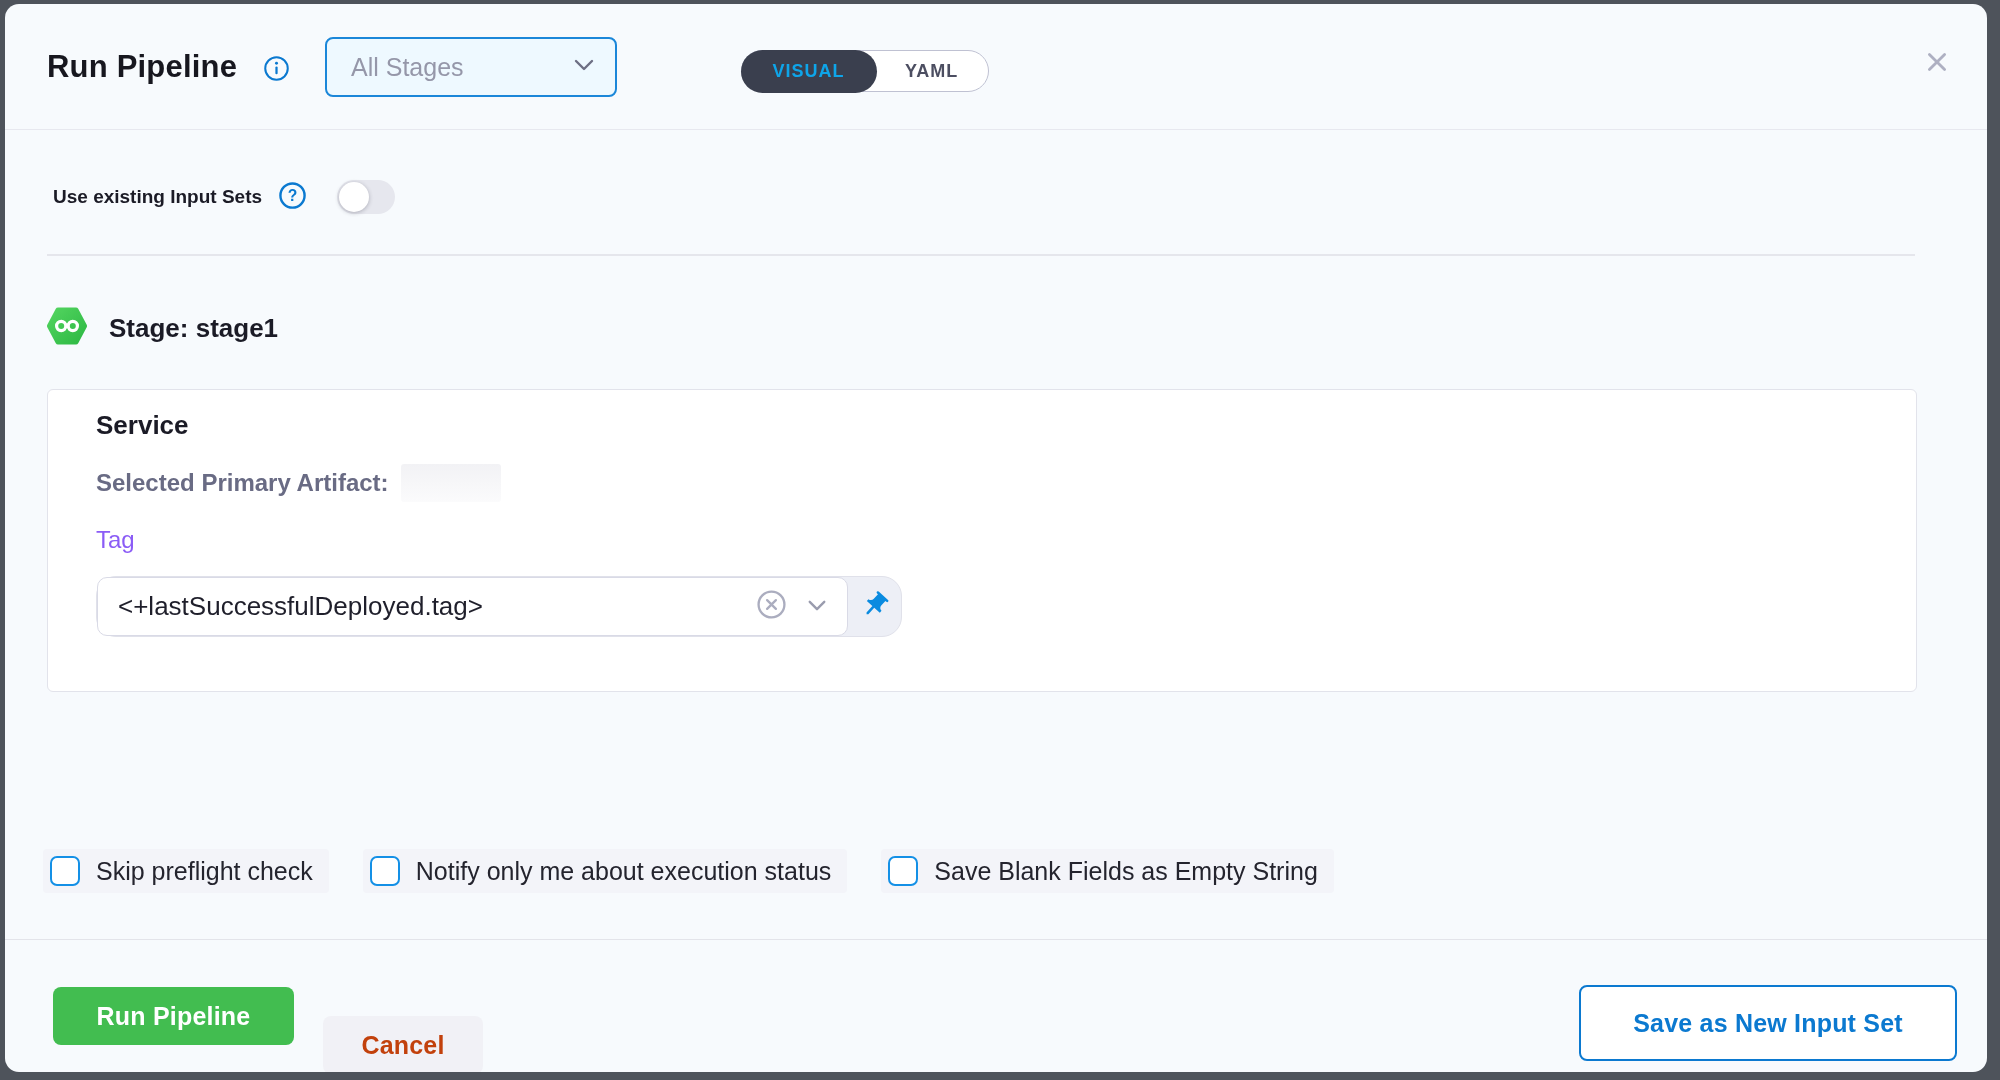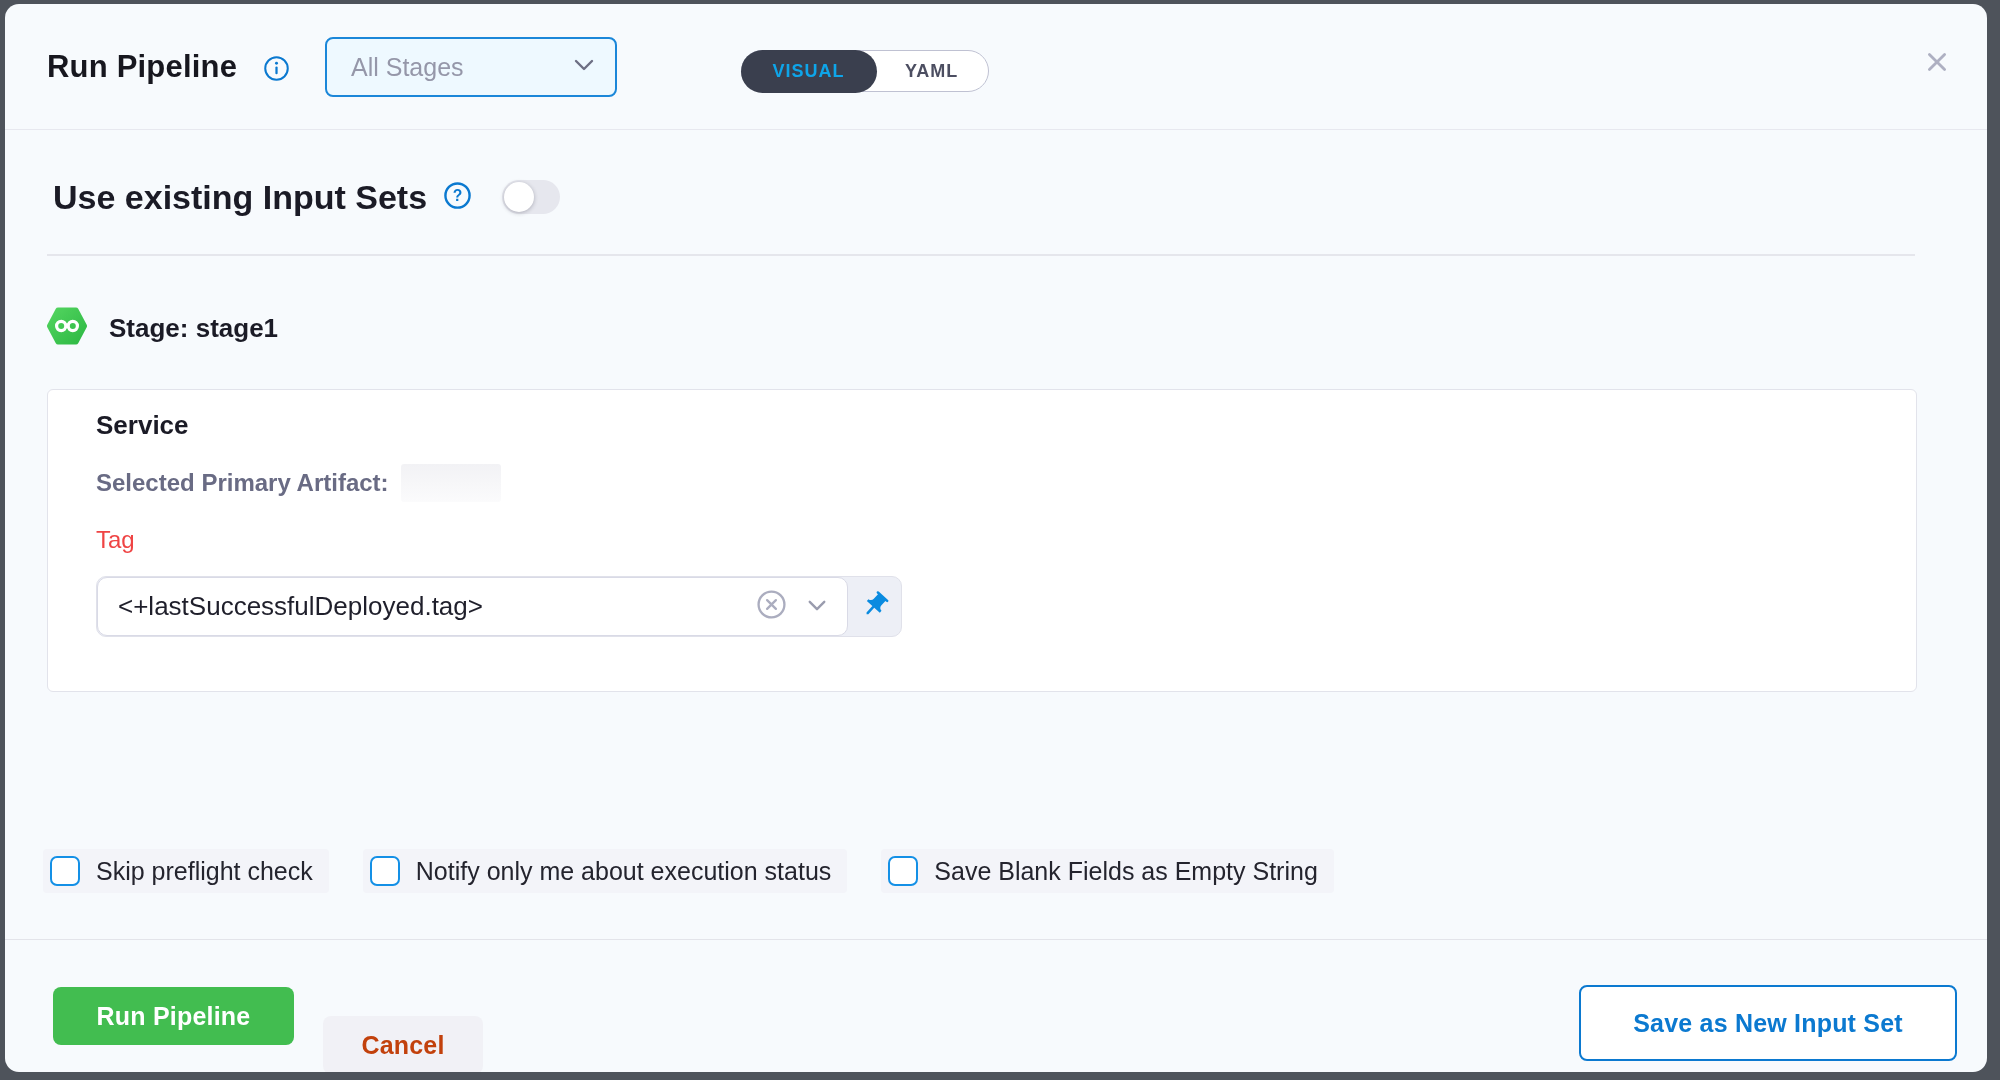--- a/index.html
+++ b/index.html
@@ -42,40 +42,40 @@
     padding:0 30px; color:#4c4e61; cursor:pointer; border-radius:999px;
   }
   .seg .opt.sel {
     background:#3a3f4e; color:#0ea5e9; margin:-1.5px; padding:0 32px;
   }
   .close-btn { position:absolute; right:34px; top:42px; width:32px; height:32px;
     display:flex; align-items:center; justify-content:center; cursor:pointer; }
   
   .inputsets-row { position:absolute; left:48px; top:165px; height:56px;
     display:flex; align-items:center; gap:16px; }
-  .inputsets-row .lbl { font-size:34px; font-weight:700; color:#1b1b26; }
+  .inputsets-row .lbl { font-size:19px; font-weight:700; color:#1b1b26; }
   .toggle { width:58px; height:34px; background:#e6e7ee; border-radius:17px;
     position:relative; margin-left:14px; cursor:pointer; }
   .toggle .knob { position:absolute; left:2px; top:2px; width:30px; height:30px;
     background:#ffffff; border-radius:50%; box-shadow:0 1px 4px rgba(40,41,61,.3); }
   .divider2 { position:absolute; left:42px; right:72px; top:250px; height:2px; background:#e5e6ec; }
   
   .stage-row { position:absolute; left:42px; top:302px; display:flex; align-items:center; gap:22px; }
   .stage-row .lbl { font-size:26px; font-weight:700; color:#1b1b26; }
   
   .card { position:absolute; left:42px; top:385px; right:70px; height:303px;
     background:#ffffff; border:1px solid #e2e3eb; border-radius:6px; }
   .svc-title { position:absolute; left:48px; top:20px; font-size:26px; font-weight:700; color:#1b1b26; }
   .artifact-row { position:absolute; left:48px; top:74px; display:flex; align-items:center; gap:12px; }
   .artifact-row .lbl { font-size:24px; font-weight:700; color:#696b84; }
   .redacted { width:100px; height:38px; border-radius:3px;
     background:linear-gradient(180deg,#f2f2f5,#fbfbfc); }
-  .tag-label { position:absolute; left:48px; top:136px; font-size:24px; color:#ef4444; }
+  .tag-label { position:absolute; left:48px; top:136px; font-size:24px; color:#8b5cf6; }
   .tag-group { position:absolute; left:48px; top:186px; width:806px; height:61px;
-    display:flex; background:#edeff6; border-radius:10px; border:1px solid #e0e1ea; }
+    display:flex; background:#edeff6; border-radius:20px; border:1px solid #e0e1ea; }
   .tag-input-box { flex:1; background:#ffffff; border:1px solid #d9dae6; border-radius:10px;
     display:flex; align-items:center; padding:0 20px 0 4px; }
   .tag-input { flex:1; border:none; outline:none; font-size:26px; color:#1f1f2b;
     font-family:"Liberation Sans", sans-serif; padding-left:16px; background:transparent; min-width:0; }
   .tag-icons { display:flex; align-items:center; gap:20px; }
   .pin-btn { width:53px; display:flex; align-items:center; justify-content:center;
     cursor:pointer; border-radius:0 10px 10px 0; }
   
   .options-row { position:absolute; left:38px; top:845px; display:flex; gap:34px; }
   .opt-group { display:inline-flex; align-items:center; gap:16px;

